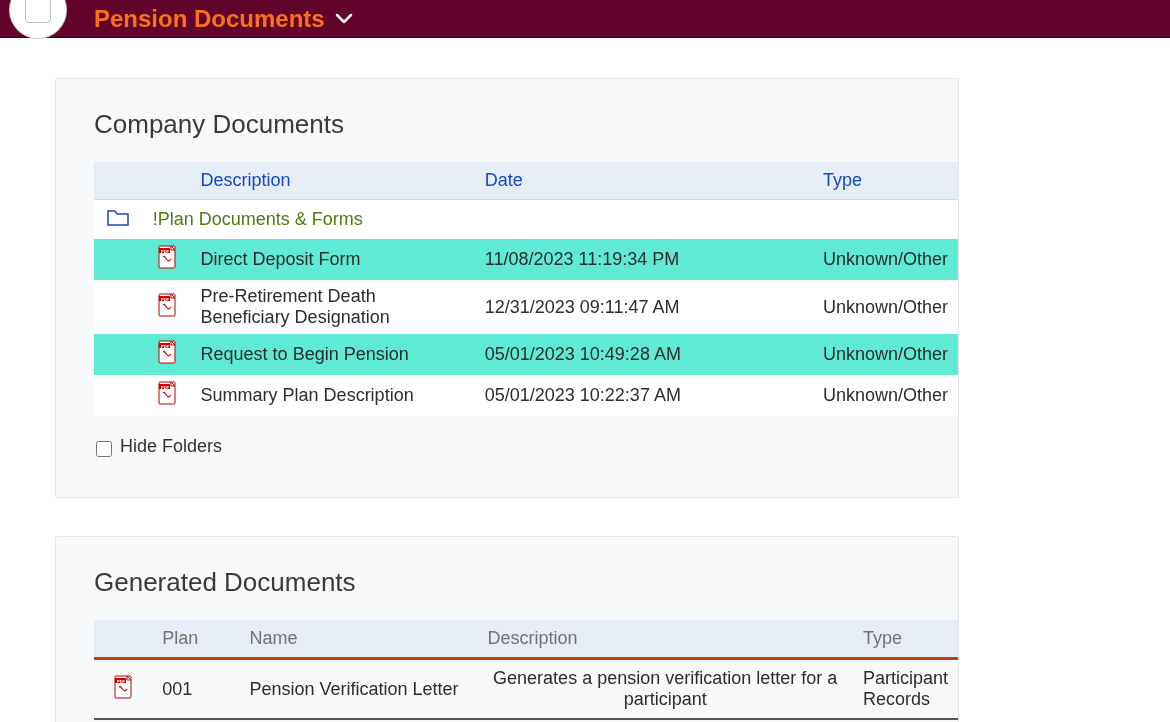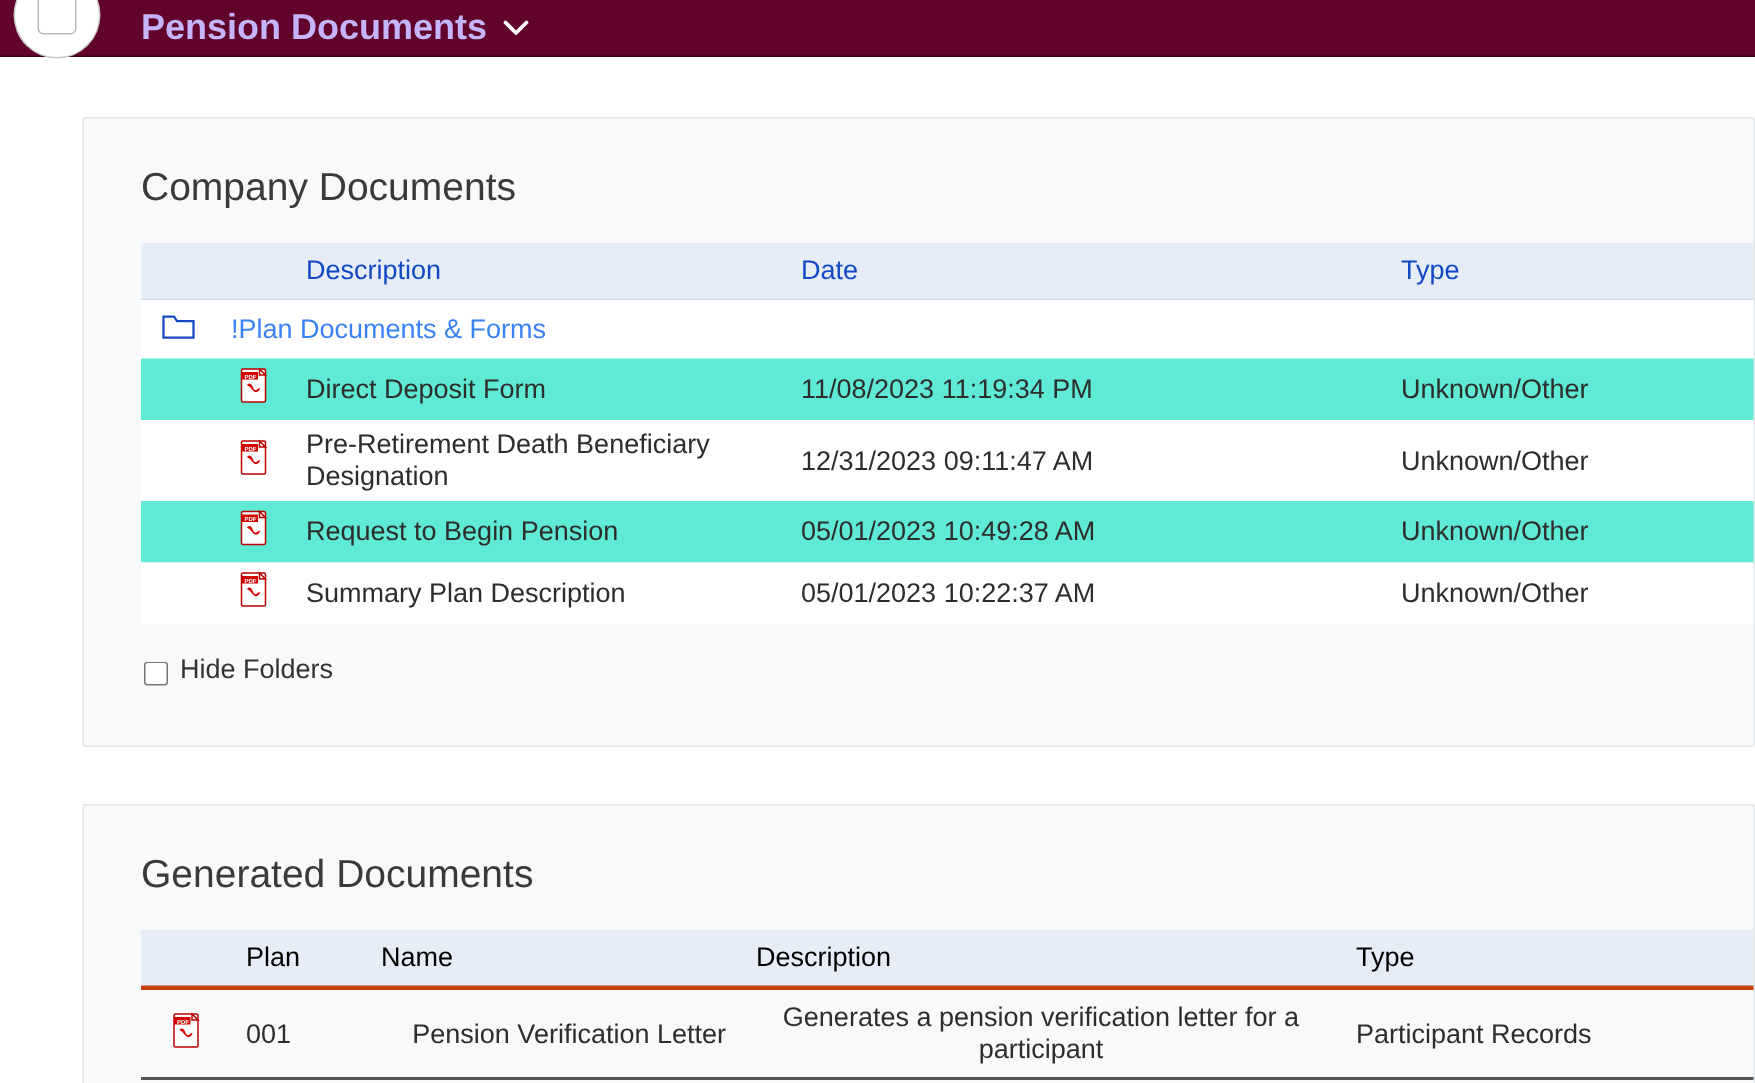--- a/index.html
+++ b/index.html
@@ -1,54 +1,54 @@
 <!DOCTYPE html>
 <html><head>
 <meta charset="utf-8">
 <style>
   * { box-sizing: border-box; margin: 0; padding: 0; }
   html, body { width: 1170px; height: 722px; font-family: "Segoe UI", Arial, sans-serif; background: #fff; color: #333; }
   .topbar { background: #62032b; height: 38px; display: flex; align-items: center; padding-left: 10px; border-bottom: 1px solid #3a011a; position: relative; }
   .avatar-circle { width: 56px; height: 56px; border-radius: 50%; border: 4px solid #fff; background: #fff; position: absolute; top: -18px; left: 10px; display:flex; align-items:center; justify-content:center; box-shadow: 0 0 0 1px #ccc; }
   .avatar-inner { width: 26px; height: 26px; border: 1px solid #bbb; border-radius: 4px; }
-  .page-title { color: #c4b5fd; font-size: 24px; font-weight: 600; margin-left: 84px; display:flex; align-items:center; gap:10px; cursor:pointer; }
+  .page-title { color: #f97316; font-size: 24px; font-weight: 600; margin-left: 84px; display:flex; align-items:center; gap:10px; cursor:pointer; }
   .chev { display:inline-block; }
   .chev svg { display:block; }
 
   .container { padding: 40px 0 0 55px; }
-  .card { border: 1px solid #e3e6ea; background: #f7f9fb; border-radius: 2px; padding: 30px 0 40px 38px; margin-bottom: 38px; width: 1115px; }
+  .card { border: 1px solid #e3e6ea; background: #f7f9fb; border-radius: 2px; padding: 30px 0 40px 38px; margin-bottom: 38px; width: 904px; }
   .card h2 { font-size: 26px; font-weight: 400; color: #3a3a3a; margin-bottom: 22px; }
 
   table.docs { width: 100%; border-collapse: collapse; font-size: 18px; }
   table.docs thead th { background: #e6edf7; color: #1449c4; font-weight: 400; text-align: left; padding: 8px 10px; border-bottom: 1px solid #cdd8e8; }
   table.docs td { padding: 6px 10px; color: #2d2d2d; vertical-align: middle; }
   .folder-row td { background: #fff; color: #1449c4; font-size: 18px; }
-  .folder-row .folder-label { color:#3b82f6; }
+  .folder-row .folder-label { color:#4d7c0f; }
   .file-row-odd td { background: #5eead4; }
   .file-row-even td { background: #ffffff; }
   .col-icon { width: 50px; text-align:center; }
   .col-icon2 { width: 50px; text-align:center; }
   .col-desc { width: 330px; }
   .col-date { width: 400px; }
   .col-type {  }
 
   .pdf-icon { display:inline-block; }
   .folder-icon { display:inline-block; }
 
   .hide-folders { margin: 20px 16px 0 2px; font-size: 18px; color: #333; display:flex; align-items:flex-end; gap:8px; }
   .hide-folders input { width:16px; height:16px; }
 
   
   table.gen { width: 100%; border-collapse: collapse; font-size: 18px; }
-  table.gen thead th { background: #e6edf7; color: #000000; font-weight: 400; text-align: left; padding: 8px 10px; border-bottom: 1px solid #cdd8e8; }
+  table.gen thead th { background: #e6edf7; color: #737373; font-weight: 400; text-align: left; padding: 8px 10px; border-bottom: 1px solid #cdd8e8; }
   table.gen tbody td { padding: 8px 10px; color: #2d2d2d; vertical-align: middle; }
   table.gen tbody tr { border-top: 3px solid #c2410c; border-bottom: 2px solid #555; }
   .gcol-icon { width: 60px; text-align:center; }
   .gcol-plan { width: 90px; font-weight:400; }
-  .gcol-name { width: 250px; text-align: right; }
+  .gcol-name { width: 250px; }
   .gcol-desc { width: 400px; text-align: center; }
   .gcol-type { }
 </style>
 </head>
 <body>
 
 <svg width="0" height="0" style="position:absolute">
   <defs>
     <g id="pdf-icon-g">
       <rect x="2" y="1" width="16" height="22" rx="1" fill="#fff" stroke="#b00" stroke-width="1"></rect>

